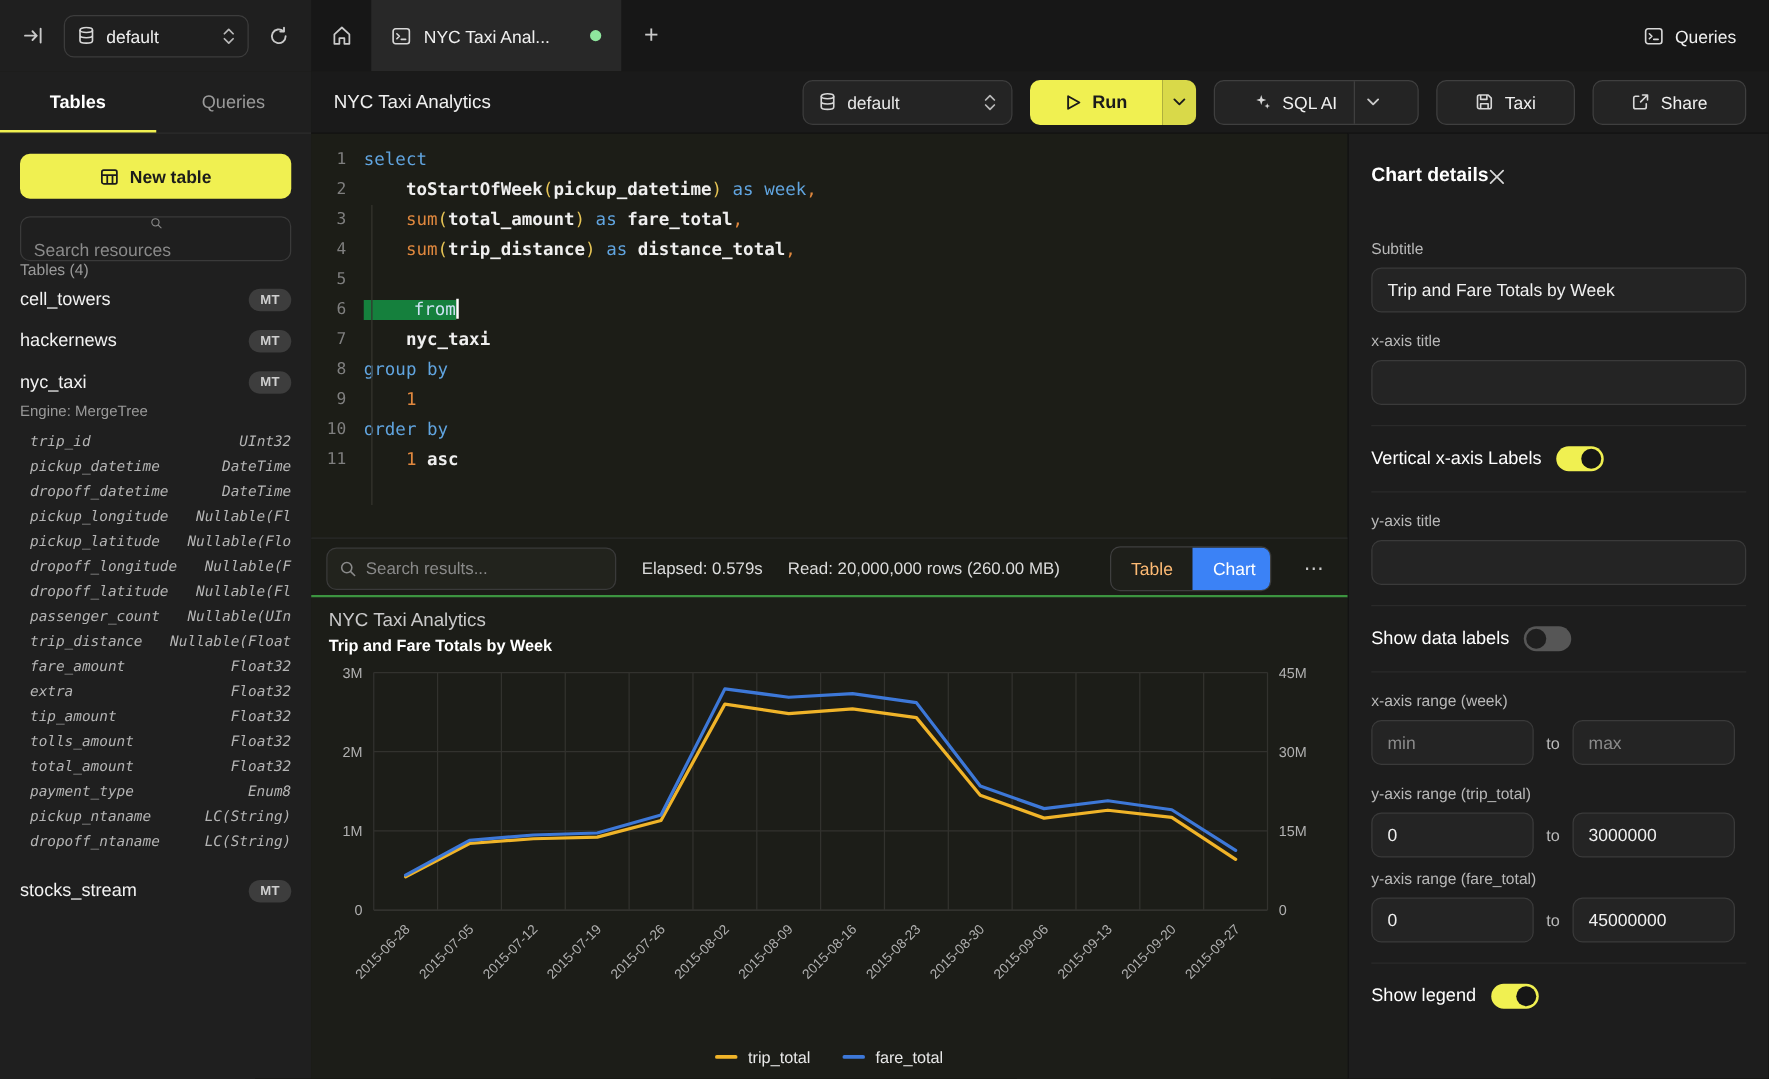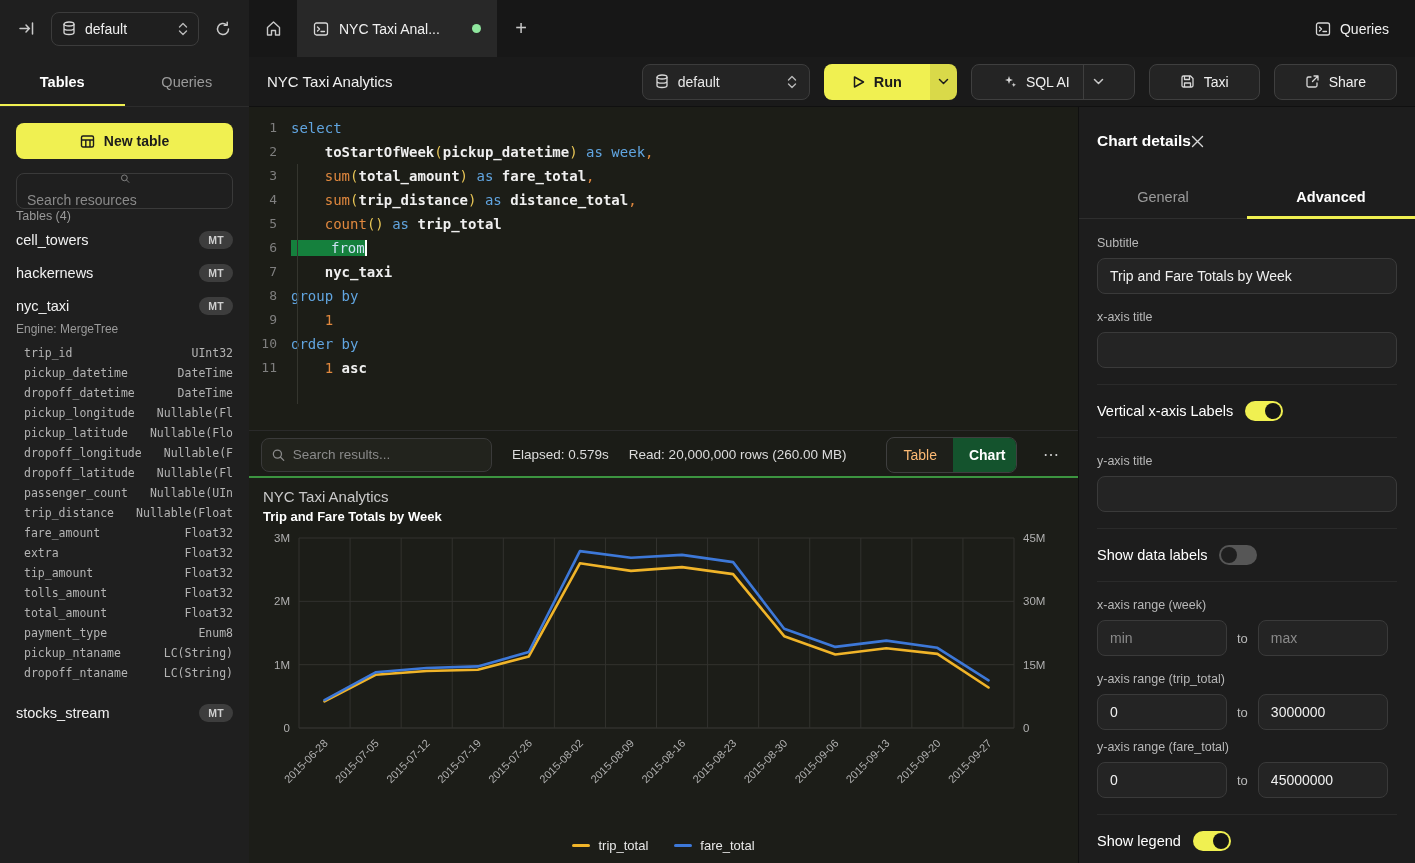--- a/index.html
+++ b/index.html
@@ -46,21 +46,21 @@
                 display:flex; align-items:center; gap:9px; padding:0 10px; color:#8a8a8a; background:#1f1f1f;flex-direction:column; }
   .search-box input { background:none; border:none; outline:none; color:#d8d8d8; width:100%;
                       font-family:inherit; font-size:14px; }
   .search-box input::placeholder { color:#8a8a8a; }
   .section-label { color:#9a9a9a; font-size:12.5px; }
   .tbl-row { height:33px; display:flex; align-items:center; justify-content:space-between; cursor:pointer; }
   .tbl-name { font-size:14.5px; color:#f2f2f2; }
   .badge { background:#3d3d3d; color:#cfcfcf; border-radius:10px; font-size:10.5px; font-weight:bold;
            padding:3px 9px; letter-spacing:.3px; }
   .engine-line { font-size:12px; color:#9a9a9a; margin:0 0 7px; }
-  .cols { font-family:"DejaVu Sans Mono",monospace; font-size:11.5px; color:#b4b4b4; padding-left:8px; }
+  .cols { font-family:"DejaVu Sans Mono",monospace; font-size:11.5px; color:#b4b4b4; padding-left:8px;font-style:italic; }
   .col-row { display:flex; justify-content:space-between; line-height:20px; white-space:nowrap; }
   .spacer12 { height:13px; }
 
   
   .main { flex:1; display:flex; flex-direction:column; min-width:0; }
   .main-header { height:50px; flex:none; display:flex; align-items:center; padding:0 18px;
                  background:#1a1a1a; border-bottom:1px solid #101010; gap:14px; }
   .page-title { flex:1; font-size:15px; color:#f0f0f0; }
   .tb-select { width:168px; height:36px; border:1px solid #3c3c3c; border-radius:8px; background:#242424;
                display:flex; align-items:center; gap:9px; padding:0 12px; cursor:pointer; }
@@ -102,21 +102,21 @@
   .results-search { width:240px; height:34px; border:1px solid #3a3a3a; border-radius:8px; background:#22231d;
                     display:flex; align-items:center; gap:8px; padding:0 10px; color:#8a8a8a; }
   .results-search input { background:none; border:none; outline:none; color:#d8d8d8; width:100%;
                           font-family:inherit; font-size:13.5px; }
   .results-search input::placeholder { color:#8a8a8a; }
   .stat { font-size:13.5px; color:#dcdcdc; white-space:nowrap; }
   .rb-spacer { flex:1; }
   .view-toggle { display:flex; align-items:stretch; height:36px; border:1px solid #3f3f3f; border-radius:8px;
                  overflow:hidden; background:#1e1f1a; }
   .vt-seg { display:flex; align-items:center; padding:0 16px; color:#fdba74; cursor:pointer; font-size:14px; }
-  .vt-seg.active { background:#14532d; color:#ffffff; font-weight:bold; }
+  .vt-seg.active { background:#3b82f6; color:#ffffff; font-weight:normal; }
   .more-btn { color:#c9c9c9; font-size:16px; letter-spacing:1px; padding:0 6px; cursor:pointer; }
 
   
   .chart-panel { flex:1; position:relative; background:#1c1d18; padding:10px 14px; min-height:0; }
   .chart-title { font-size:15px; color:#c9c9c9; }
   .chart-subtitle { font-size:13px; font-weight:bold; color:#ffffff; margin-top:4px; }
   .chart-svg-wrap { position:absolute; left:0; top:48px; right:0; bottom:40px; }
   svg text { font-family:"Liberation Sans",sans-serif; }
   .legend { position:absolute; left:0; right:0; bottom:10px; display:flex; justify-content:center; gap:26px; }
   .legend-item { display:flex; align-items:center; gap:8px; font-size:13px; color:#e8e8e8; cursor:pointer; }
@@ -396,21 +396,20 @@
                 <div class="code-line">
                   <span class="gutter">3</span>
                   <span class="code-text"><span class="tk-pl">    </span><span class="tk-fn">sum</span><span class="tk-pa">(</span><span class="tk-id">total_amount</span><span class="tk-pa">)</span><span class="tk-pl"> </span><span class="tk-kw">as</span><span class="tk-pl"> </span><span class="tk-id">fare_total</span><span class="tk-pu">,</span></span>
                 </div>
                 <div class="code-line">
                   <span class="gutter">4</span>
                   <span class="code-text"><span class="tk-pl">    </span><span class="tk-fn">sum</span><span class="tk-pa">(</span><span class="tk-id">trip_distance</span><span class="tk-pa">)</span><span class="tk-pl"> </span><span class="tk-kw">as</span><span class="tk-pl"> </span><span class="tk-id">distance_total</span><span class="tk-pu">,</span></span>
                 </div>
                 <div class="code-line">
                   <span class="gutter">5</span>
-                  <span class="code-text"><span class="tk-pl">    </span><span class="tk-fn">count</span><span class="tk-pa">()</span><span class="tk-pl"> </span><span class="tk-kw">as</span><span class="tk-pl"> </span><span class="tk-id">trip_total</span></span>
                 </div>
                 <div class="code-line">
                   <span class="gutter">6</span>
                   <span class="code-text"><span class="tk-kwsel">from</span><span class="caret"></span></span>
                 </div>
                 <div class="code-line">
                   <span class="gutter">7</span>
                   <span class="code-text"><span class="tk-pl">    </span><span class="tk-id">nyc_taxi</span></span>
                 </div>
                 <div class="code-line">
@@ -515,24 +514,20 @@
 
         <div class="rightpanel">
           <div class="rp-title-row">
             <span class="rp-title">Chart details</span>
             <button class="rp-close">
               <svg class="ic" width="13" height="13" viewBox="0 0 13 13">
                   <path d="M1.5 1.5l10 10M11.5 1.5l-10 10" stroke="#d8d8d8" stroke-width="1.4" stroke-linecap="round"></path>
                 </svg>
             </button>
           </div>
-          <div class="rp-tabs">
-            <div class="rp-tab">General</div>
-            <div class="rp-tab active">Advanced</div>
-          </div>
           <div class="rp-body">
             <div class="fld-label">Subtitle</div>
             <input class="fld-input" value="Trip and Fare Totals by Week" style="">
 
             <div class="fld-label mt16">x-axis title</div>
             <input class="fld-input" value="" style="">
 
             <hr class="rp-divider">
             <div class="toggle-row">
               <span>Vertical x-axis Labels</span>

